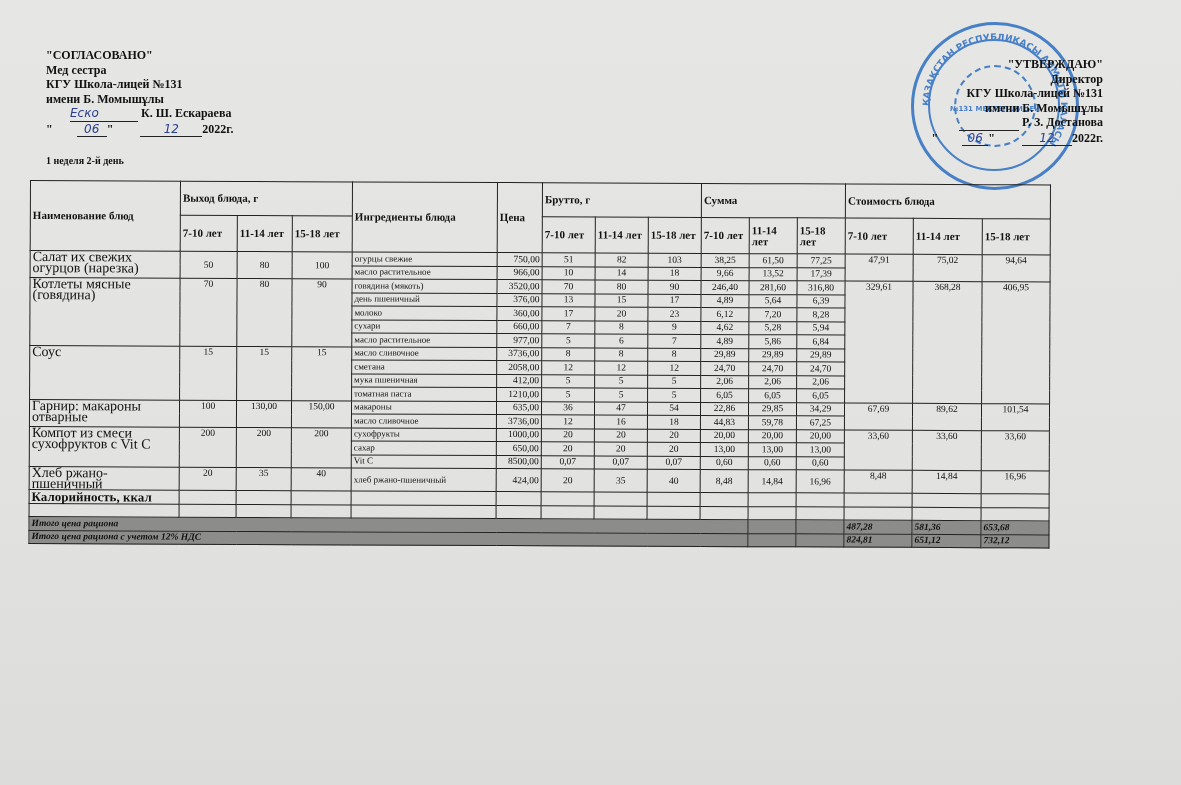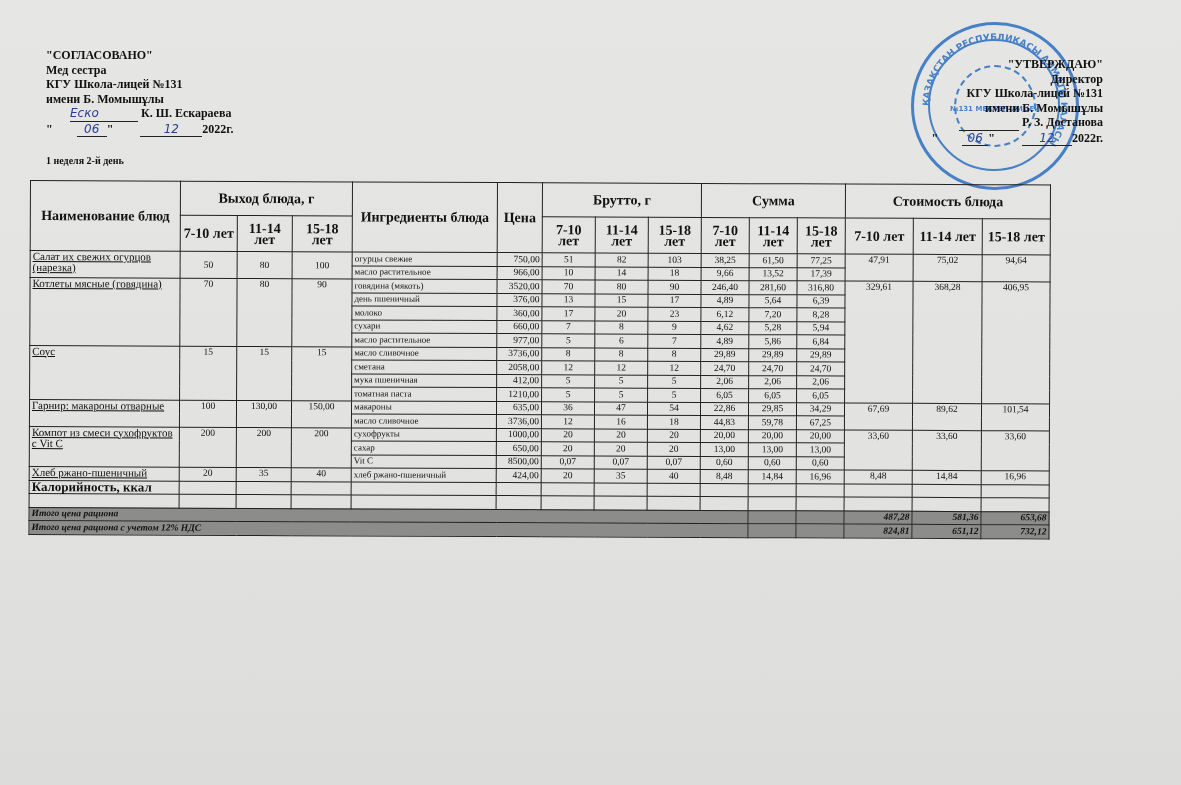--- a/index.html
+++ b/index.html
@@ -9,26 +9,26 @@
   .approval-right { position:absolute; right:78px; top:57px; font-weight:bold; font-size:12px; line-height:14.5px; text-align:right; }
   .sign-line { display:inline-block; border-bottom:1px solid #222; }
   .hand { font-family:"DejaVu Sans", sans-serif; font-weight:normal; color:#2a3f8f; font-style:italic;margin-left:24px; }
   .week { position:absolute; left:46px; top:155px; font-weight:bold; font-size:10px; }
   .stamp { position:absolute; left:911px; top:22px; width:162px; height:162px; border-radius:50%; border:3px solid #2c6fc2; opacity:0.85; }
   .stamp::before { content:""; position:absolute; left:14px; top:14px; width:128px; height:128px; border-radius:50%; border:2px solid #2c6fc2; }
   .stamp::after { content:""; position:absolute; left:40px; top:40px; width:78px; height:78px; border-radius:50%; border:2px dashed #2c6fc2; }
   .stamp-text { position:absolute; left:0; top:0; width:162px; height:162px; color:#2c6fc2; font-family:"DejaVu Sans", sans-serif; font-size:7px; font-weight:bold; }
   table.menu { position:absolute; left:30px; top:180px; border-collapse:collapse; font-size:9.5px; transform:rotate(0.25deg); transform-origin:left top; }
   table.menu td, table.menu th { border:1px solid #222; padding:0 2px; height:12.5px; line-height:11px; }
-  table.menu th { font-weight:bold; font-size:14px; text-align:center; }
+  table.menu th { font-weight:bold; font-size:11px; text-align:left; }
   .num { text-align:center; }
   .price { text-align:right; }
-  .dish { vertical-align:top; font-size:11px;text-decoration:underline; }
+  .dish { vertical-align:top; font-size:14px; }
   .ing { font-size:9px;margin-top:29px; }
-  .total-row td { background:#8c8c8a; font-weight:bold; font-style:italic; text-align:right; height:11px; }
+  .total-row td { background:#8c8c8a; font-weight:bold; font-style:italic; text-align:left; height:11px; }
   .total-row td.label { text-align:left; }
 </style>
 </head>
 <body>
 
 <div class="paper">
 
   <div class="approval-left">
     <div>"СОГЛАСОВАНО"</div>
     <div>Мед сестра</div>

